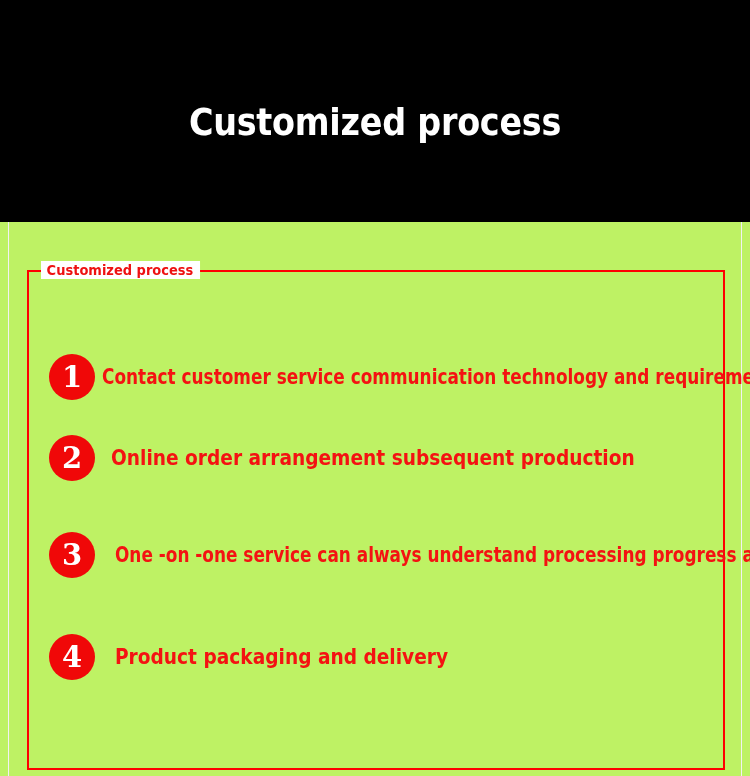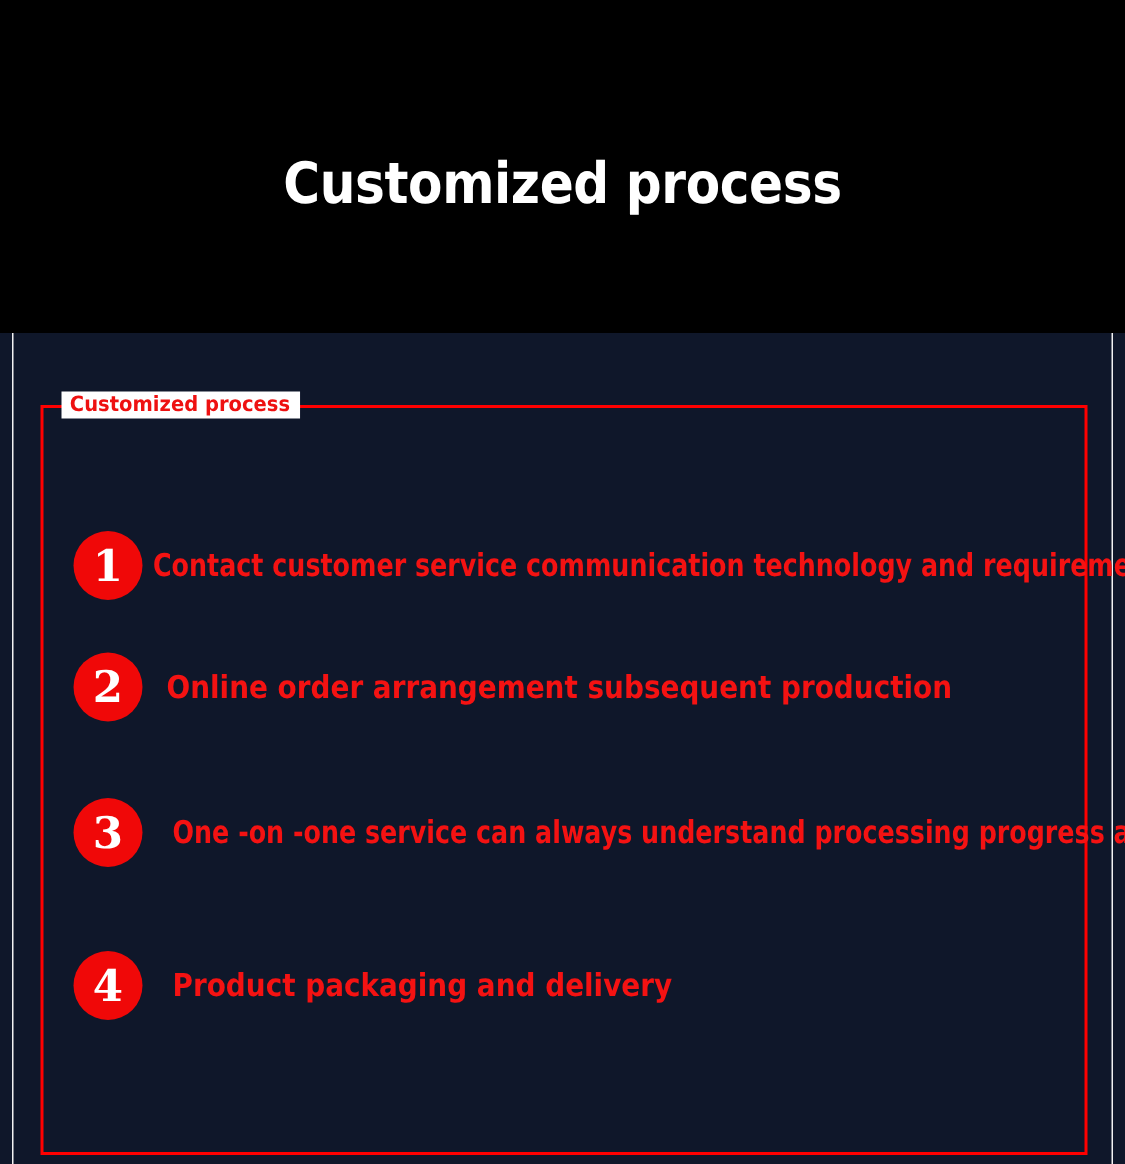--- a/index.html
+++ b/index.html
@@ -14,21 +14,21 @@
     font-family: "Liberation Sans", sans-serif;
     overflow: hidden;
     position: relative;
   }
 
   
   .page {
     position: relative;
     width: 750px;
     height: 776px;
-    background: #0f172a;
+    background: #bef264;
   }
 
   
   .page-guide {
     position: absolute;
     top: 222px;
     bottom: 0;
     width: 1px;
     background: #f2f2f2;
   }

